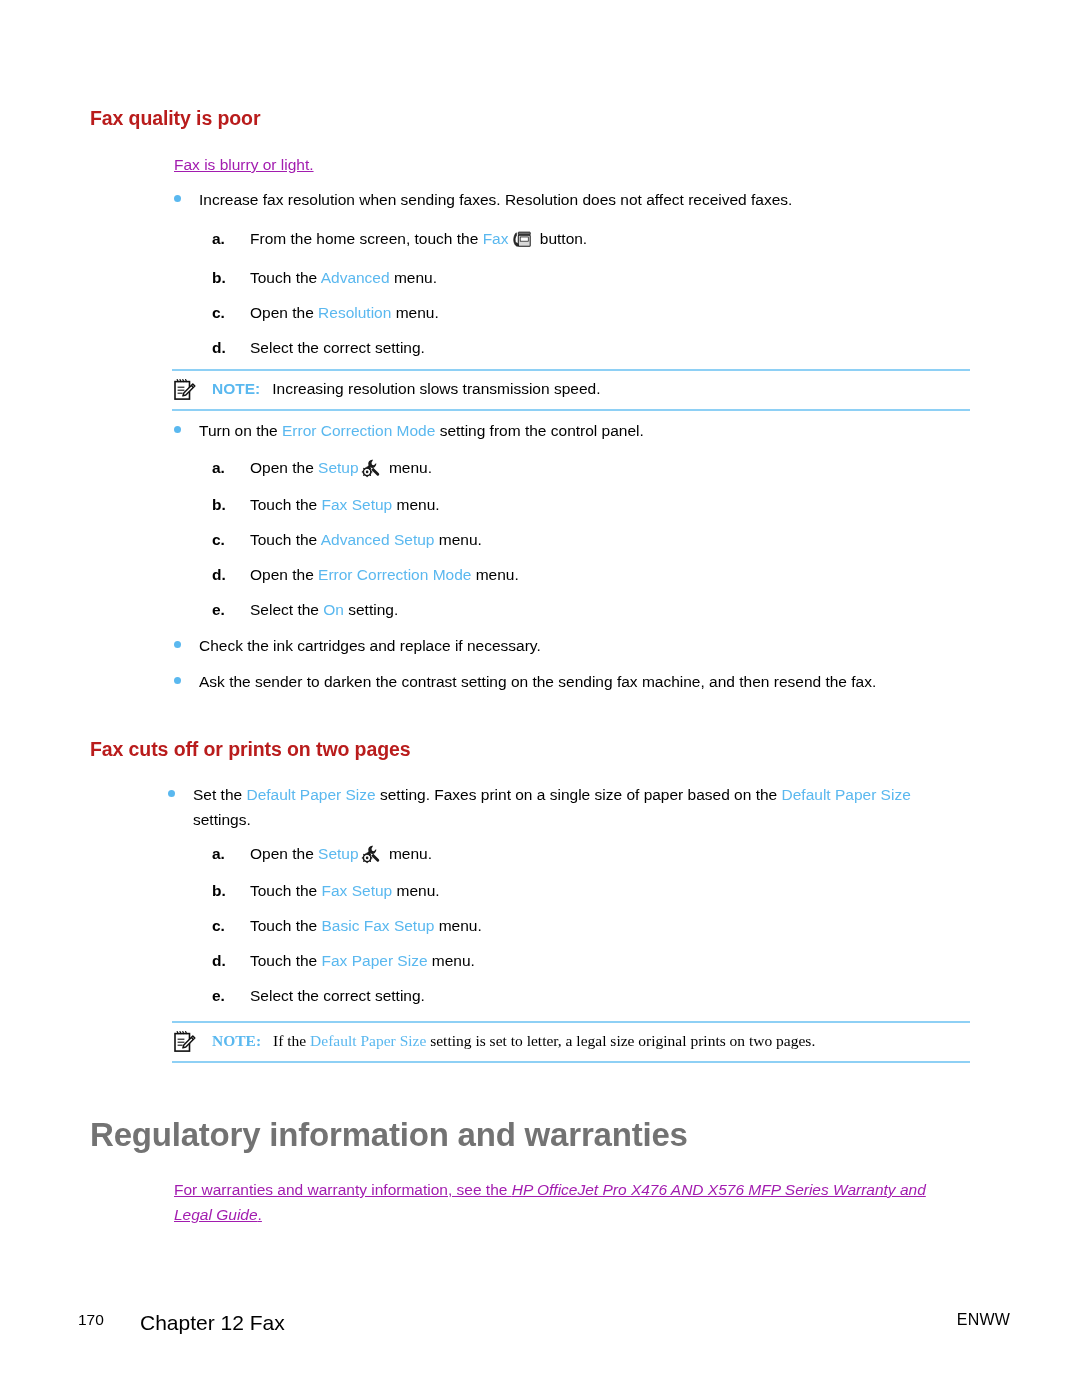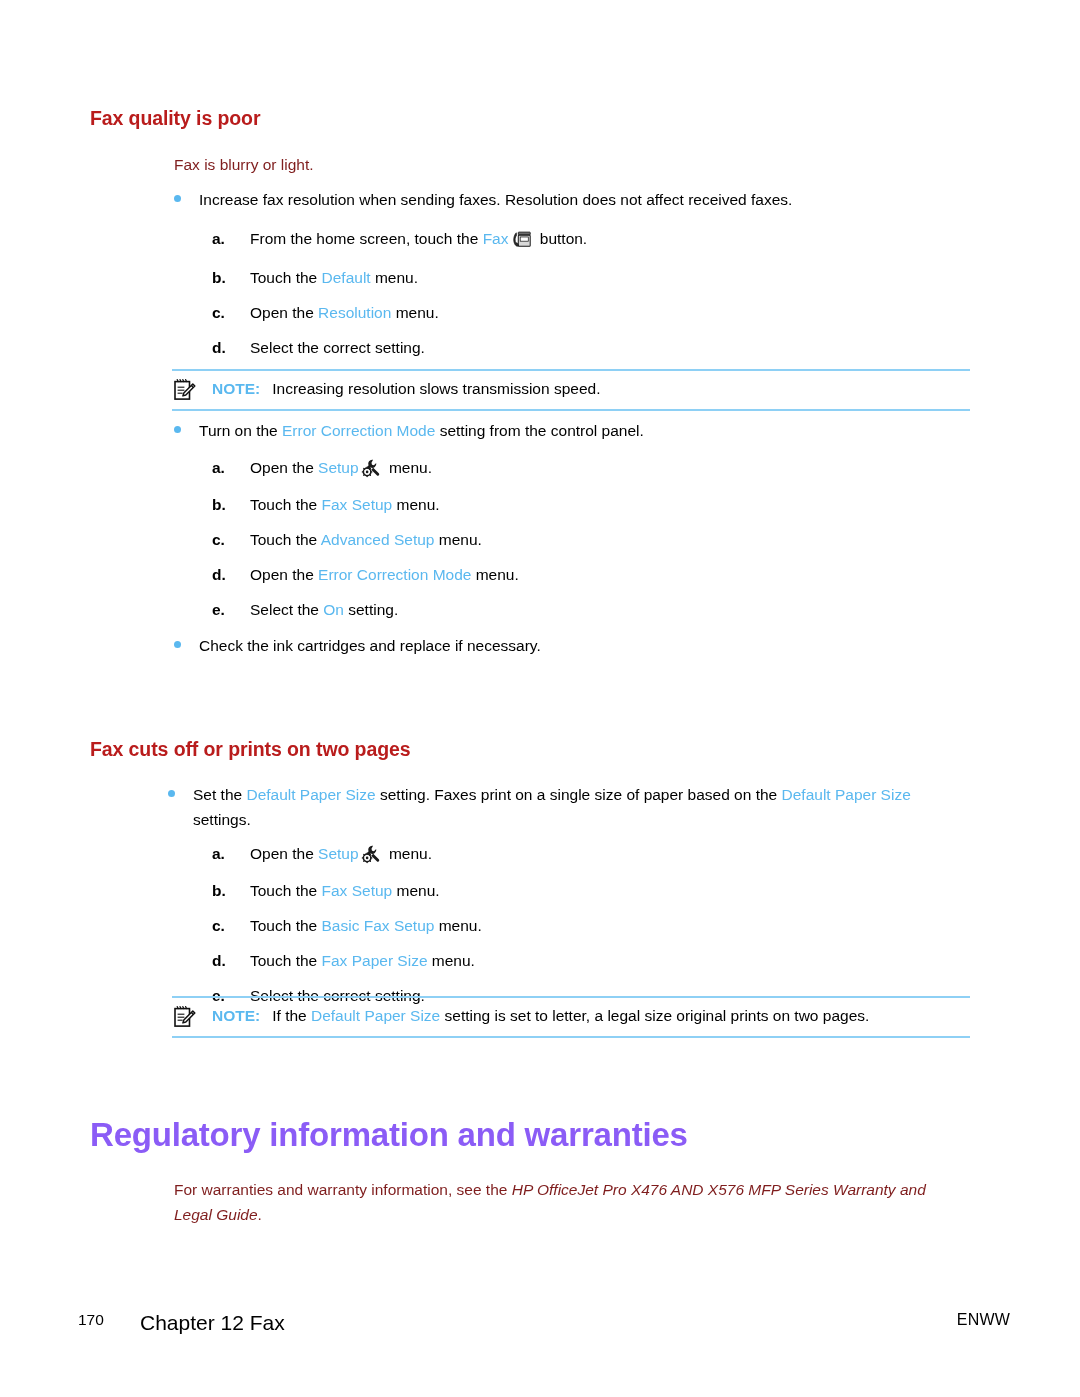--- a/index.html
+++ b/index.html
@@ -21,42 +21,43 @@
     left: 0; top: 0;
     width: 1080px;
     height: 1397px;
     overflow: hidden;
   }
 
   
   .h1 {
     position: absolute;
     left: 90px;
-    color: #8b5cf6;
+    color: #737373;
     font-size: 33px;
     font-weight: bold;
     letter-spacing: -0.2px;
     white-space: nowrap;
   }
   .h2 {
     position: absolute;
     left: 90px;
     color: #b91c1c;
     font-size: 19.5px;
     font-weight: bold;
     letter-spacing: -0.1px;
     white-space: nowrap;
   }
 
   
   .para {
     position: absolute;
     font-size: 15.5px;
     line-height: 25px;
-    color: #7f1d1d;
+    color: #a21caf;
+    text-decoration: underline;
   }
 
   
   .bullet {
     position: absolute;
     font-size: 15.5px;
     line-height: 25px;
   }
   .bullet .dot {
     position: absolute;
@@ -182,21 +183,21 @@
     <span class="atext"><span>From the home screen, touch the </span><span class="lnk">Fax</span><span class="icon-inline icon-fax"><svg viewBox="0 0 24 24" width="23" height="22" xmlns="http://www.w3.org/2000/svg">
           <rect x="8.5" y="4.5" width="13" height="3" rx="0.6" fill="#6b6b6b" stroke="#1a1a1a" stroke-width="1"></rect>
           <rect x="8.5" y="7.8" width="13" height="12" rx="0.8" fill="#d9d9d9" stroke="#1a1a1a" stroke-width="1.1"></rect>
           <rect x="10.6" y="9.8" width="8.8" height="4.6" fill="#ffffff" stroke="#1a1a1a" stroke-width="0.8"></rect>
           <path d="M6.3 5.2 C3.2 8.4 2.6 14.5 5.0 18.2 C5.9 19.6 7.6 20.4 9.0 19.4 L7.2 16.2 C6.3 16.6 5.6 16.0 5.3 14.8 C4.8 12.4 5.2 9.6 6.6 8.2 Z" fill="#2b2b2b" stroke="#111" stroke-width="0.7" stroke-linejoin="round"></path>
         </svg></span><span> button.</span></span>
   </div>
 
   <div class="alpha" style="left:212px; top:265px; width:740px;">
     <span class="mark">b.</span>
-    <span class="atext"><span>Touch the </span><span class="lnk">Default</span><span> menu.</span></span>
+    <span class="atext"><span>Touch the </span><span class="lnk">Advanced</span><span> menu.</span></span>
   </div>
 
   <div class="alpha" style="left:212px; top:300px; width:740px;">
     <span class="mark">c.</span>
     <span class="atext"><span>Open the </span><span class="lnk">Resolution</span><span> menu.</span></span>
   </div>
 
   <div class="alpha" style="left:212px; top:335px; width:740px;">
     <span class="mark">d.</span>
     <span class="atext">Select the correct setting.</span>
@@ -251,20 +252,24 @@
   <div class="alpha" style="left:212px; top:597px; width:740px;">
     <span class="mark">e.</span>
     <span class="atext"><span>Select the </span><span class="lnk">On</span><span> setting.</span></span>
   </div>
 
   <div class="bullet" style="left:174px; top:633px; width:790px;">
     <span class="dot"></span>
     <span class="btext">Check the ink cartridges and replace if necessary.</span>
   </div>
 
+  <div class="bullet" style="left:174px; top:669px; width:796px;">
+    <span class="dot"></span>
+    <span class="btext">Ask the sender to darken the contrast setting on the sending fax machine, and then resend the fax.</span>
+  </div>
 
   <div class="h2" style="top:738px;">Fax cuts off or prints on two pages</div>
 
   <div class="bullet" style="left:168px; top:782px; width:800px;">
     <span class="dot"></span>
     <span class="btext"><span>Set the </span><span class="lnk">Default Paper Size</span><span> setting. Faxes print on a single size of paper based on the </span><span class="lnk">Default Paper Size</span><span> settings.</span></span>
   </div>
 
   <div class="alpha" style="left:212px; top:841px; width:740px;">
     <span class="mark">a.</span>
@@ -291,21 +296,21 @@
     <span class="mark">d.</span>
     <span class="atext"><span>Touch the </span><span class="lnk">Fax Paper Size</span><span> menu.</span></span>
   </div>
 
   <div class="alpha" style="left:212px; top:983px; width:740px;">
     <span class="mark">e.</span>
     <span class="atext">Select the correct setting.</span>
   </div>
 
 
-  <div class="note" style="top:996px;">
+  <div class="note" style="top:1021px;font-family:Liberation Serif, serif;">
     <span class="noteicon">
       <svg viewBox="0 0 24 24" width="24" height="24" xmlns="http://www.w3.org/2000/svg">
         <rect x="3" y="3.6" width="14.5" height="17.5" fill="#ffffff" stroke="#111" stroke-width="1.6"></rect>
         <line x1="5.6" y1="9.2" x2="12.4" y2="9.2" stroke="#111" stroke-width="1.1"></line>
         <line x1="5.6" y1="12.2" x2="12.4" y2="12.2" stroke="#111" stroke-width="1.1"></line>
         <line x1="5.6" y1="15.2" x2="10.6" y2="15.2" stroke="#111" stroke-width="1.1"></line>
         <path d="M5.2 1.6 l0.9 2.0 M8.0 1.6 l0.9 2.0 M10.8 1.6 l0.9 2.0 M13.6 1.6 l0.9 2.0" stroke="#111" stroke-width="1.2" stroke-linecap="round"></path>
         <path d="M20.8 6.0 l2.0 2.0 -9.0 9.0 -2.9 0.9 0.9 -2.9 Z" fill="#ffffff" stroke="#111" stroke-width="1.5" stroke-linejoin="round"></path>
         <path d="M19.3 7.5 l2.0 2.0" stroke="#111" stroke-width="1.2"></path>
       </svg>

